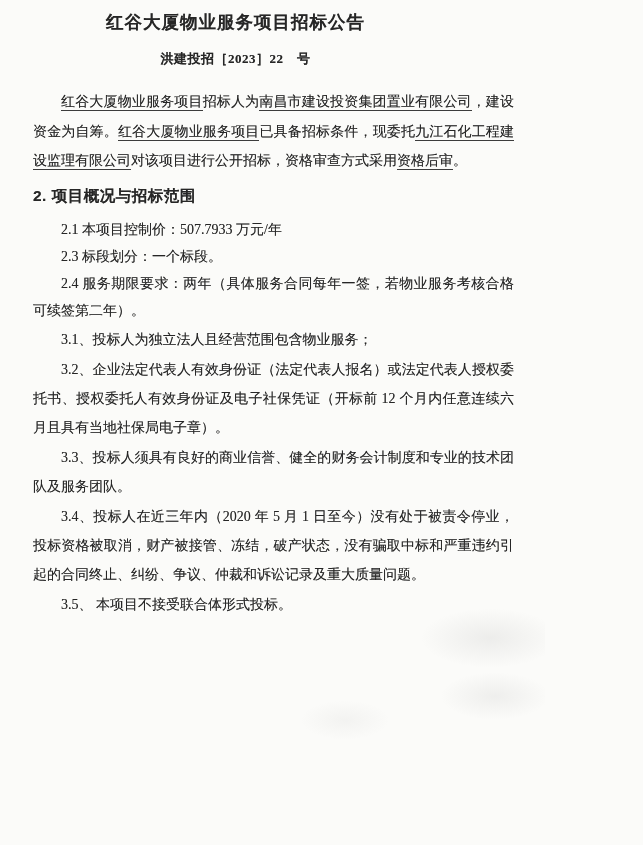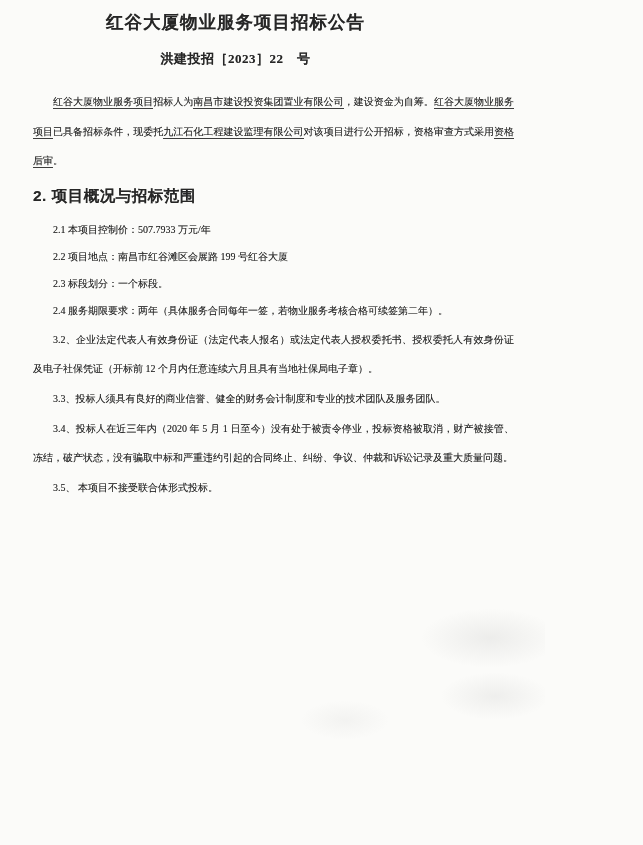--- a/index.html
+++ b/index.html
@@ -39,21 +39,21 @@
     font-family:"Liberation Sans","DejaVu Sans",sans-serif;
     font-weight:bold;
     font-size:15.5px;
     line-height:20px;
     letter-spacing:.5px;
     margin:10px 0 0 0;
   }
   .doc-section:first-of-type .sec-heading{margin-top:27px;}
   .para{
     margin:0;
-    font-size:10px;
+    font-size:14px;
     text-indent:2em;
     text-align:justify;
   }
   .p-body{line-height:29.5px;margin-top:17px;}
   .p-item{line-height:27px;margin-top:0;}
   .sec-heading + .p-item{margin-top:10px;}
   .p-block{line-height:28.5px;margin-top:2px;}
   .p-req{line-height:29px;margin-top:1px;}
   .sec-heading + .p-req{margin-top:20px;}
   .u{border-bottom:1px solid var(--underline);padding-bottom:1px;}
@@ -77,25 +77,25 @@
 <div class="page">
   <h1 class="doc-title">红谷大厦物业服务项目招标公告</h1>
   <div class="doc-number">洪建投招［2023］22　号</div>
   <main class="doc-body">
       <section class="doc-section">
         <p class="para p-body"><span class="u">红谷大厦物业服务项目</span><span>招标人为</span><span class="u">南昌市建设投资集团置业有限公司</span><span>，建设资金为自筹。</span><span class="u">红谷大厦物业服务项目</span><span>已具备招标条件，现委托</span><span class="u">九江石化工程建设监理有限公司</span><span>对该项目进行公开招标，资格审查方式采用</span><span class="u">资格后审</span><span>。</span></p>
       </section>
       <section class="doc-section">
         <h2 class="sec-heading">2. 项目概况与招标范围</h2>
         <p class="para p-item"><span>2.1 本项目控制价：507.7933 万元/年</span></p>
-        <p class="para p-item"><span>2.2 项目地点：南昌市红谷滩区会展路 199 号红谷大厦</span></p>
         <p class="para p-item"><span>2.3 标段划分：一个标段。</span></p>
         <p class="para p-item"><span>2.4 服务期限要求：两年（具体服务合同每年一签，若物业服务考核合格可续签第二年）。</span></p>
       </section>
       <section class="doc-section">
+        <p class="para p-req"><span>3.1、投标人为独立法人且经营范围包含物业服务；</span></p>
         <p class="para p-req"><span>3.2、企业法定代表人有效身份证（法定代表人报名）或法定代表人授权委托书、授权委托人有效身份证及电子社保凭证（开标前 12 个月内任意连续六月且具有当地社保局电子章）。</span></p>
         <p class="para p-req"><span>3.3、投标人须具有良好的商业信誉、健全的财务会计制度和专业的技术团队及服务团队。</span></p>
         <p class="para p-req"><span>3.4、投标人在近三年内（2020 年 5 月 1 日至今）没有处于被责令停业，投标资格被取消，财产被接管、冻结，破产状态，没有骗取中标和严重违约引起的合同终止、纠纷、争议、仲裁和诉讼记录及重大质量问题。</span></p>
         <p class="para p-req"><span>3.5、 本项目不接受联合体形式投标。</span></p>
       </section>
     </main>
   <div class="smudge smudge-1"></div>
   <div class="smudge smudge-2"></div>
   <div class="smudge smudge-3"></div>
   <div class="smudge smudge-4"></div>

